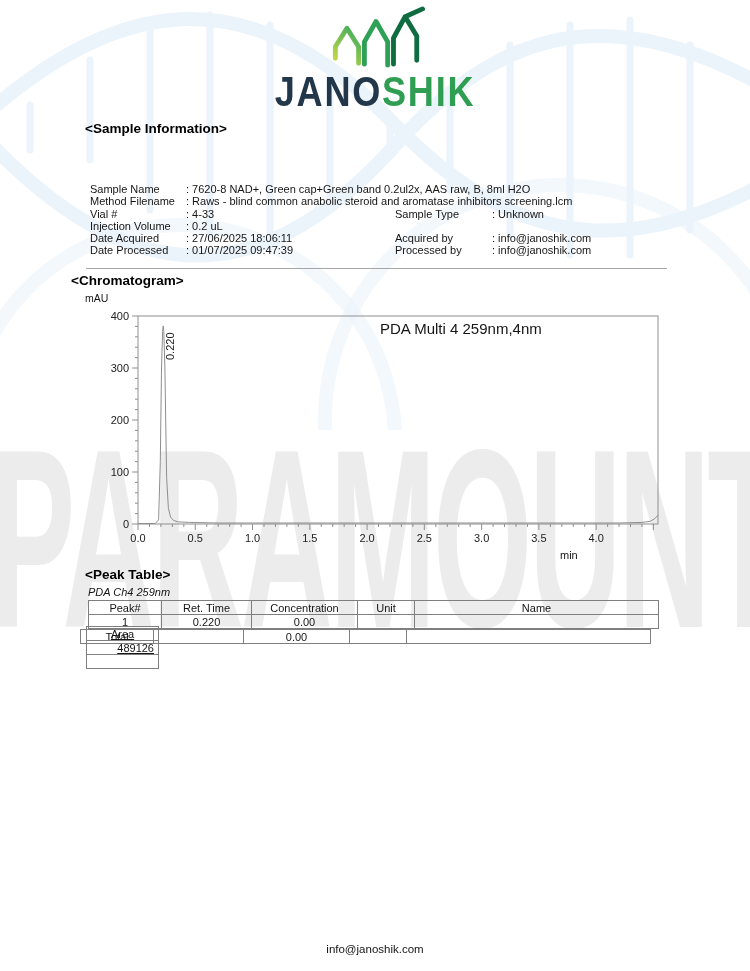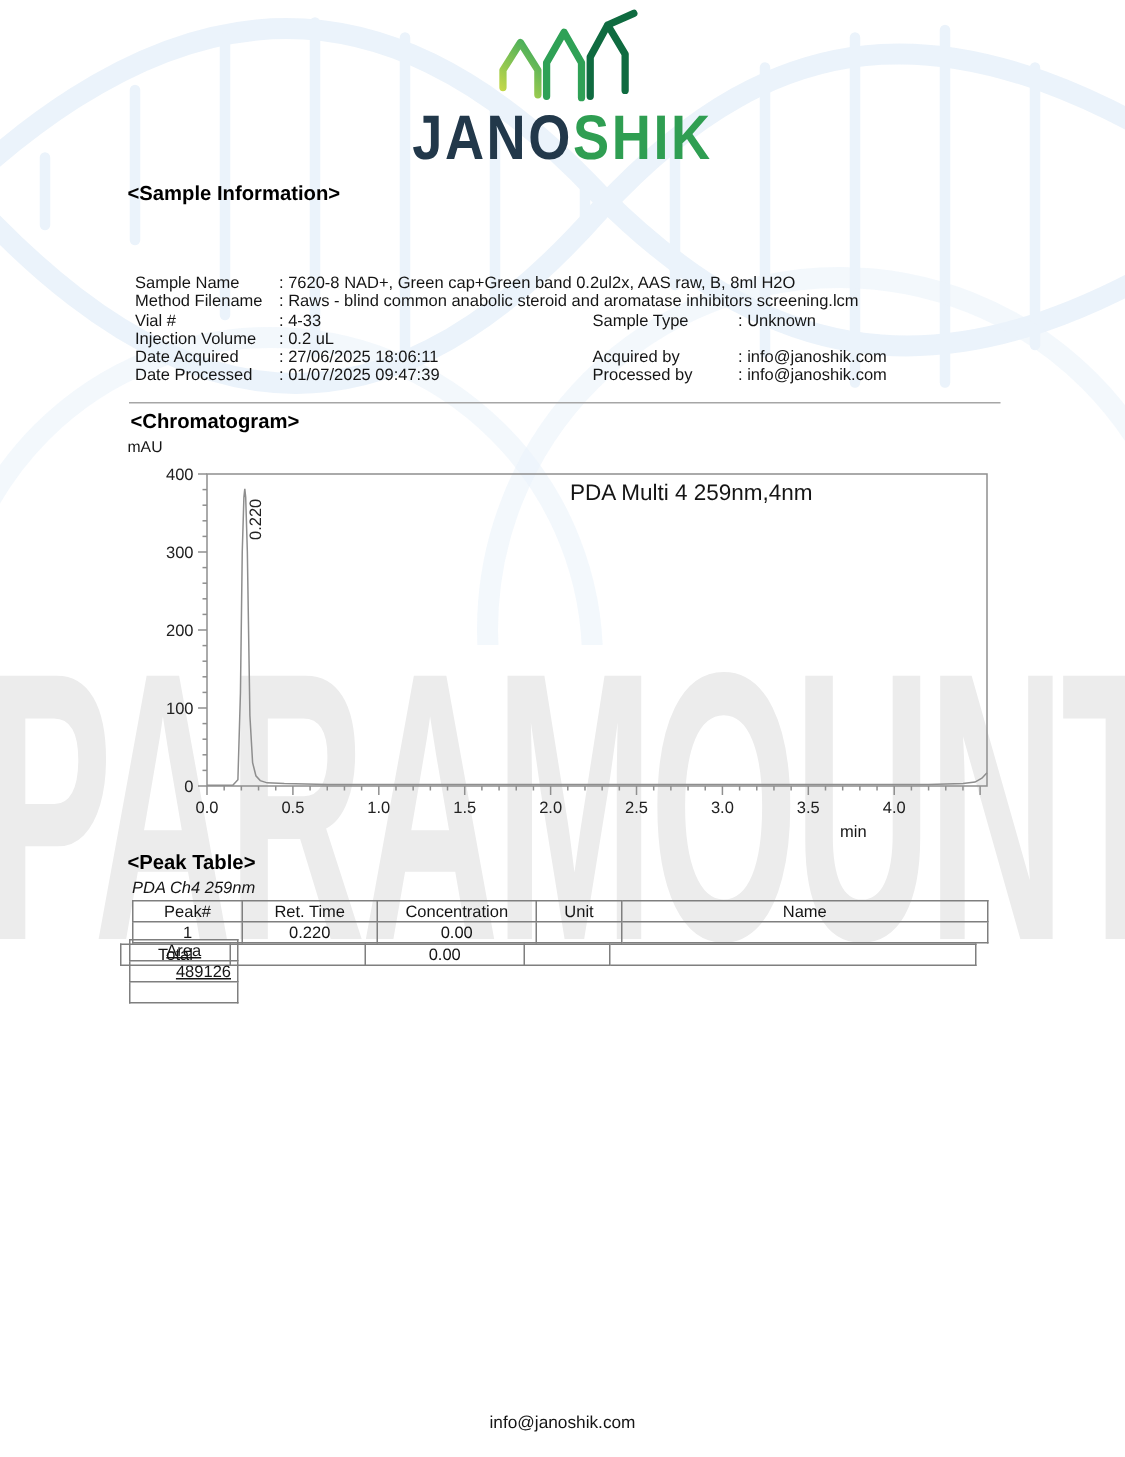--- a/index.html
+++ b/index.html
@@ -132,21 +132,21 @@
       <div class="si-row">
         <span class="si-l">Date Processed</span>
         <span class="si-v">: 01/07/2025 09:47:39</span>
         <span class="si-l2">Processed by</span>
         <span class="si-v2">: info@janoshik.com</span>
       </div>
     </div>
 
     <div class="abs sep"></div>
 
-    <div class="abs h1" style="left:87px;top:273px;">&lt;Chromatogram&gt;</div>
+    <div class="abs h1" style="left:71px;top:273px;">&lt;Chromatogram&gt;</div>
     <div class="abs mau-label">mAU</div>
     <svg id="chromatogram-svg" class="abs plot-svg" viewBox="0 0 600 290" width="600" height="290">
         <rect x="58" y="28" width="520" height="208" fill="none" stroke="#8f8f8f" stroke-width="1"></rect>
         <line x1="52" y1="236" x2="58" y2="236" stroke="#8f8f8f"></line>
         <text x="49" y="240" text-anchor="end" class="tick">0</text>
         <line x1="55" y1="225.6" x2="58" y2="225.6" stroke="#8f8f8f"></line>
         <line x1="55" y1="215.2" x2="58" y2="215.2" stroke="#8f8f8f"></line>
         <line x1="55" y1="204.8" x2="58" y2="204.8" stroke="#8f8f8f"></line>
         <line x1="55" y1="194.4" x2="58" y2="194.4" stroke="#8f8f8f"></line>
         <line x1="52" y1="184" x2="58" y2="184" stroke="#8f8f8f"></line>

